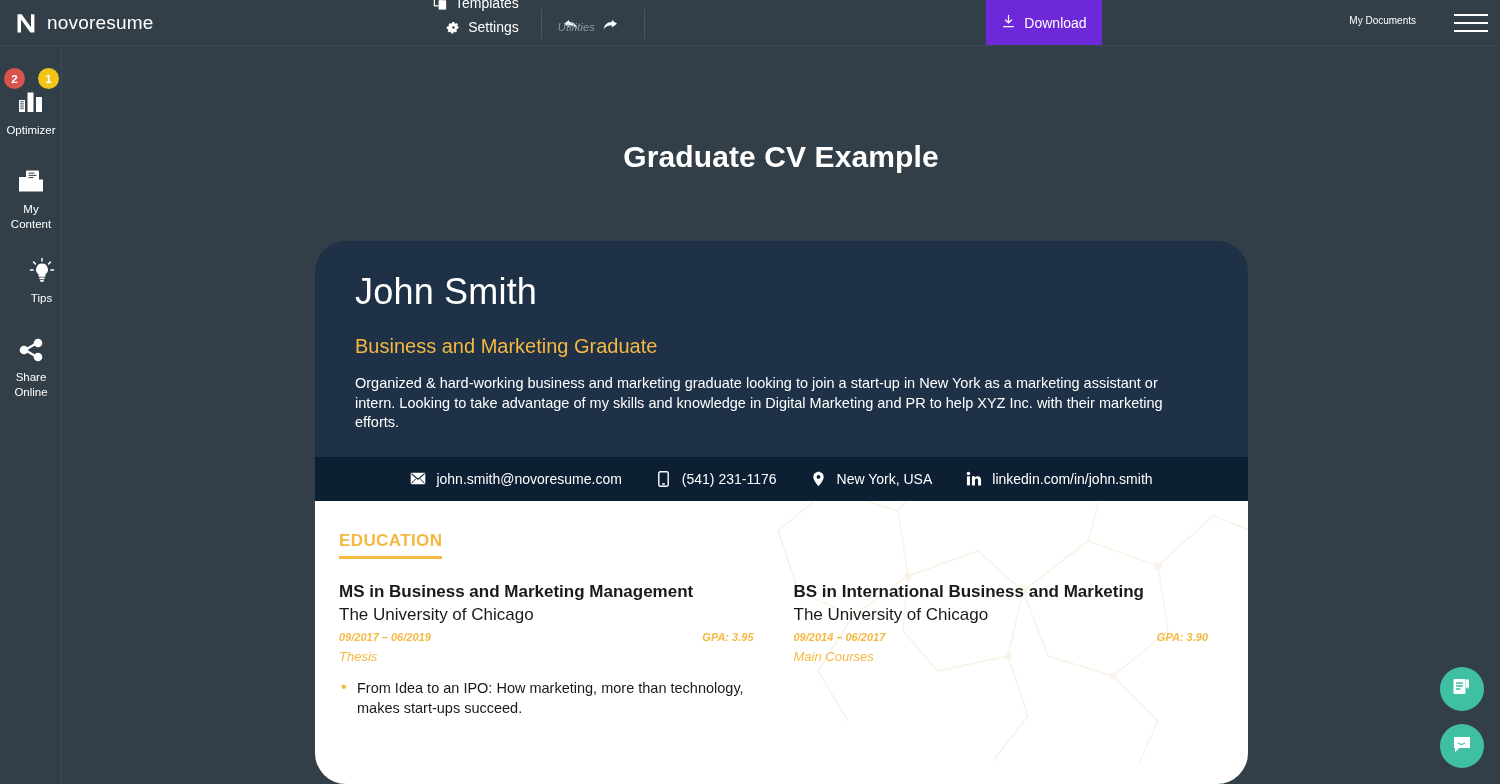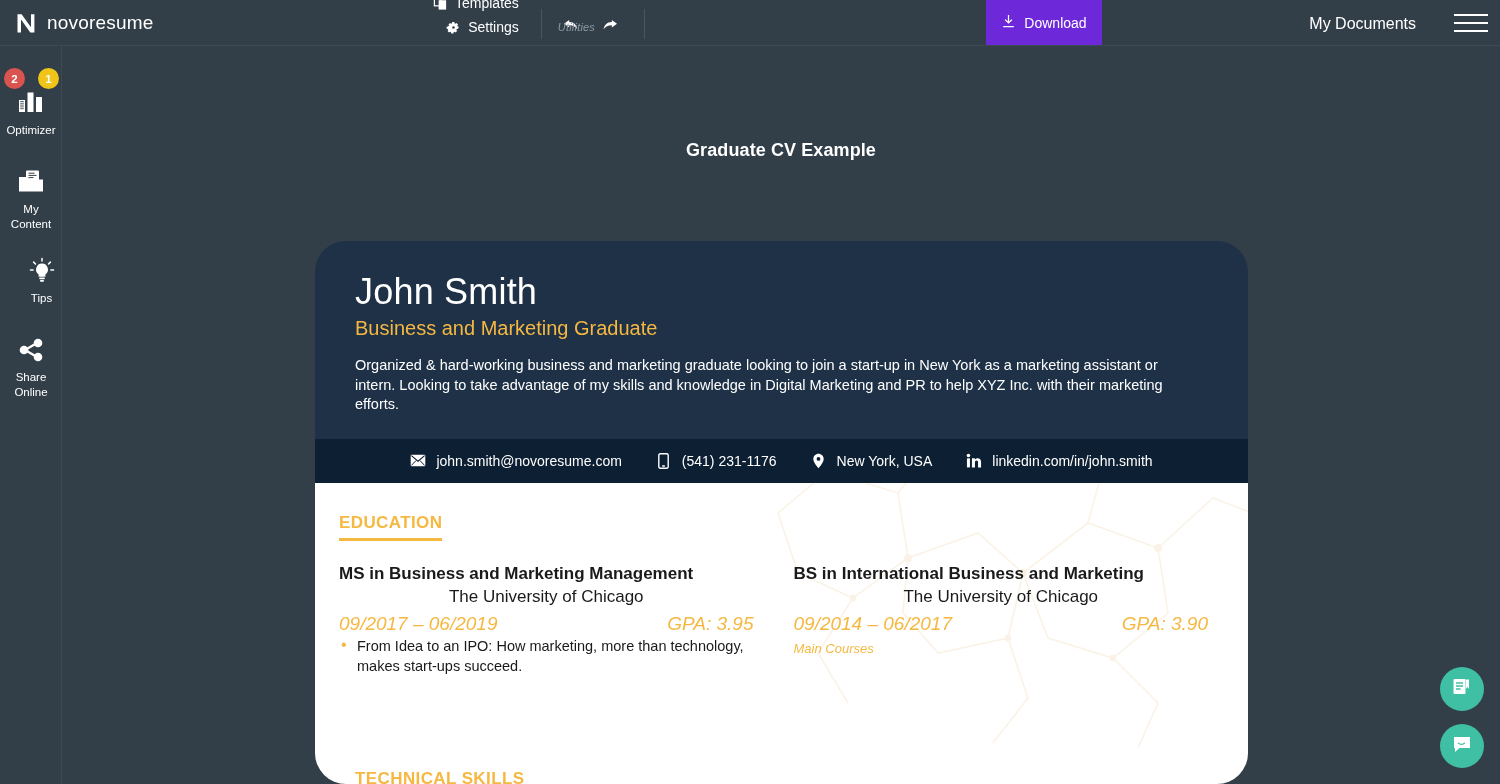--- a/index.html
+++ b/index.html
@@ -58,21 +58,21 @@
   .download-btn {
     position: absolute; left: 986px; top: 0;
     width: 116px; height: 45px;
     background: #6d28d9;
     display: flex; align-items: center; justify-content: center; gap: 8px;
     color: #ffffff; font-size: 14px; cursor: pointer;
   }
 
   .my-docs {
     position: absolute; right: 84px; top: 15px;
-    color: #ffffff; font-size: 16px; cursor: pointer; white-space: nowrap;
+    color: #ffffff; font-size: 10px; cursor: pointer; white-space: nowrap;
   }
   .hamburger {
     position: absolute; right: 12px; top: 14px;
     width: 34px; height: 18px; cursor: pointer;
     display: flex; flex-direction: column; justify-content: space-between;
   }
   .hamburger span { display: block; height: 2px; background: #fff; width: 100%; }
 
   
   .sidebar {
@@ -97,37 +97,37 @@
     color: #fff; font-size: 11.5px; font-weight: bold;
     display: flex; align-items: center; justify-content: center;
   }
   .badge-red { background: #d9534f; left: 4px; }
   .badge-yellow { background: #f0c419; left: 38px; }
 
   
   .doc-title {
     position: absolute; left: 62px; top: 140px; width: 1438px;
     text-align: center; color: #ffffff;
-    font-size: 18px; font-weight: bold; letter-spacing: .1px;
+    font-size: 30px; font-weight: bold; letter-spacing: .1px;
   }
 
   
   .cv {
     position: absolute; left: 315px; top: 241px;
     width: 933px; height: 543px;
     overflow: hidden;
     border-radius: 31px;
   }
   .cv-header { background: #1e3147; padding: 30px 40px 24px 40px; }
   .cv-name {
     color: #ffffff; font-size: 36px; font-weight: 400;
     letter-spacing: .2px; line-height: 42px;
   }
   .cv-role {
-    color: #f5b841; font-size: 20px; margin-top: 2px; line-height: 26px;
+    color: #f5b841; font-size: 20px; margin-top: 20px; line-height: 26px;
   }
   .cv-summary {
     color: #ffffff; font-size: 14.5px; line-height: 19.5px;
     margin-top: 15px; max-width: 840px;
   }
   .cv-contact {
     background: #0d1f33; height: 44px;
     display: flex; align-items: center; justify-content: center; gap: 0;
   }
   .contact-item {
@@ -148,30 +148,31 @@
     color: #f5b841; font-size: 17px; font-weight: bold;
     letter-spacing: .4px; display: inline-block;
     border-bottom: 3px solid #f5b841; padding-bottom: 5px;
   }
   .cols { display: flex; gap: 40px; margin-top: 22px; position: relative; }
   .col { width: 415px; }
   .deg-title {
     color: #1a1a1a; font-size: 17px; font-weight: bold;
     line-height: 22px;
   }
-  .deg-school { color: #1a1a1a; font-size: 17px; line-height: 24px; font-weight: 400; text-align: center; }
+  .deg-school { color: #1a1a1a; font-size: 17px; line-height: 24px; font-weight: 400; }
   .deg-meta {
     display: flex; justify-content: space-between;
-    color: #f5b841; font-size: 19px; font-style: italic;
+    color: #f5b841; font-size: 11px; font-style: italic;
     margin-top: 4px;
+    font-weight: bold;
   }
   .deg-sub {
     color: #f5b841; font-size: 13px; font-style: italic; margin-top: 6px;
   }
-  .bullets { list-style: none; margin-top: 1px; }
+  .bullets { list-style: none; margin-top: 14px; }
   .bullets li {
     position: relative; padding-left: 18px;
     color: #1a1a1a; font-size: 14.5px; line-height: 20px;
     margin-bottom: 5px;
   }
   .bullets li::before {
     content: "•"; position: absolute; left: 2px; top: -1px;
     color: #f5b841; font-size: 16px;
   }
   .sec-title-2 {
@@ -435,20 +436,21 @@
 
     <div class="cols">
 
       <div class="col">
         <div class="deg-title">MS in Business and Marketing Management</div>
         <div class="deg-school">The University of Chicago</div>
         <div class="deg-meta">
           <span>09/2017 – 06/2019</span>
           <span>GPA: 3.95</span>
         </div>
+        <div class="deg-sub">Thesis</div>
         <ul class="bullets">
           <li>From Idea to an IPO: How marketing, more than technology, makes start-ups succeed.</li>
         </ul>
       </div>
 
       <div class="col">
         <div class="deg-title">BS in International Business and Marketing</div>
         <div class="deg-school">The University of Chicago</div>
         <div class="deg-meta">
           <span>09/2014 – 06/2017</span>

